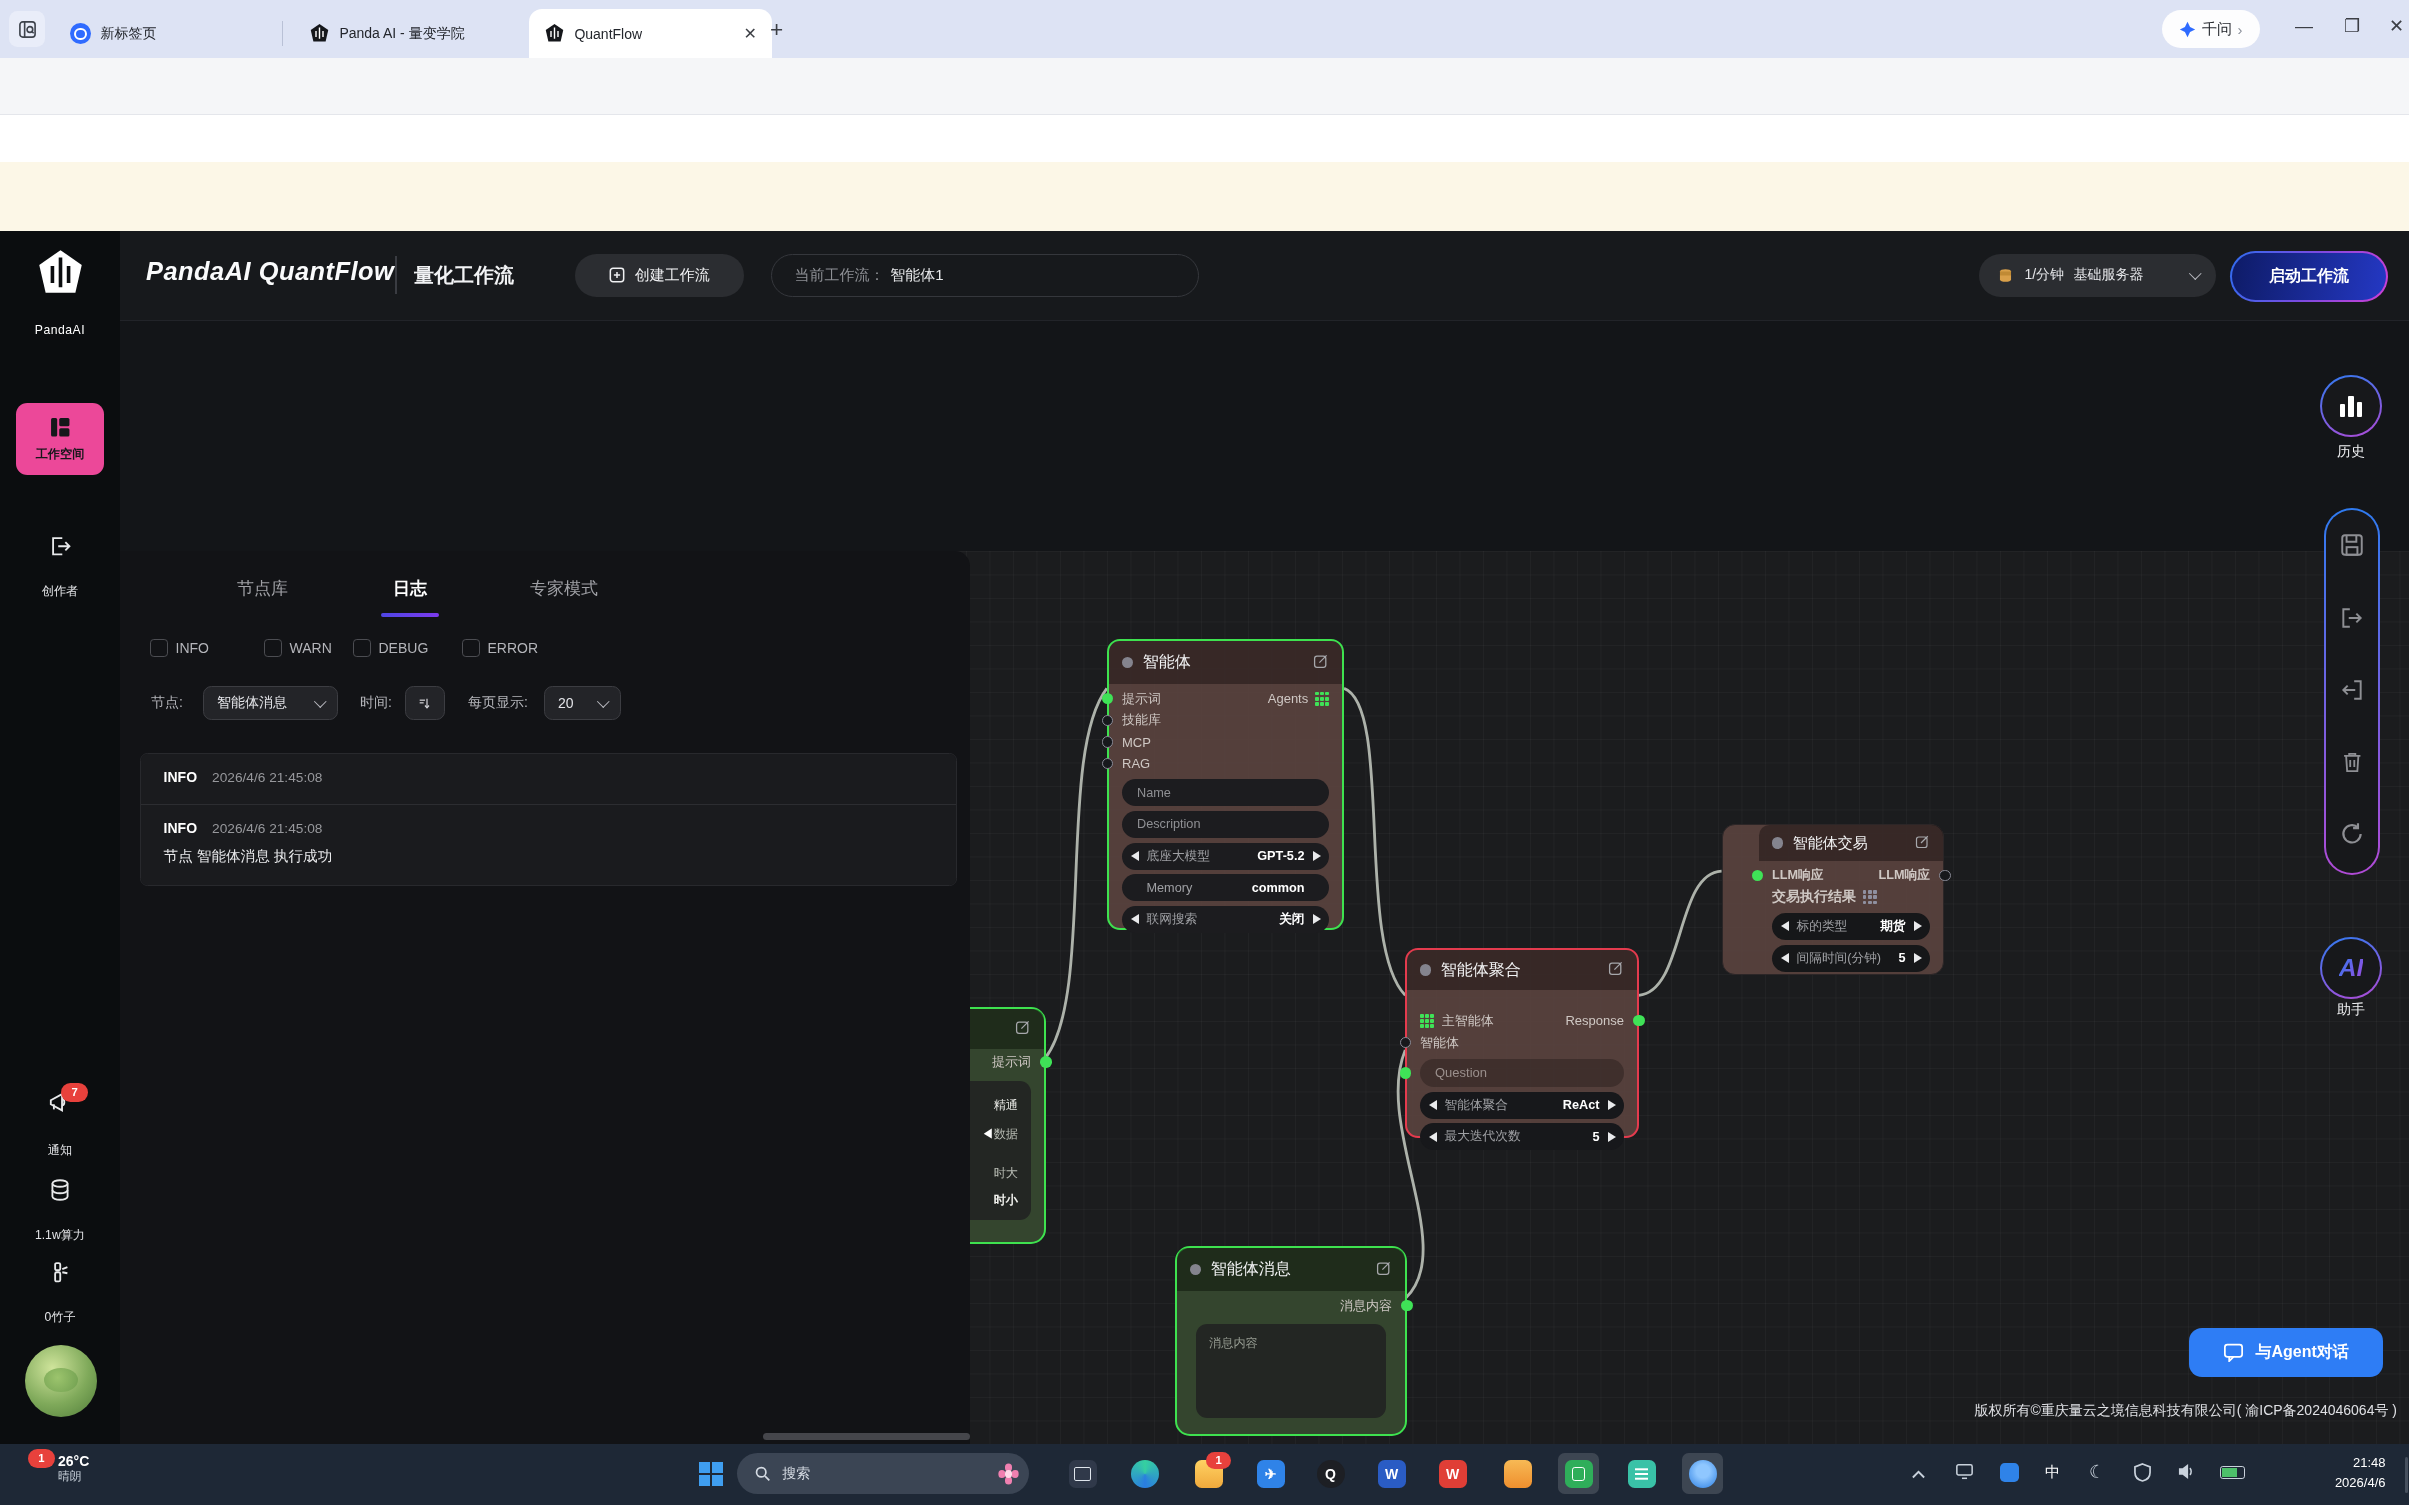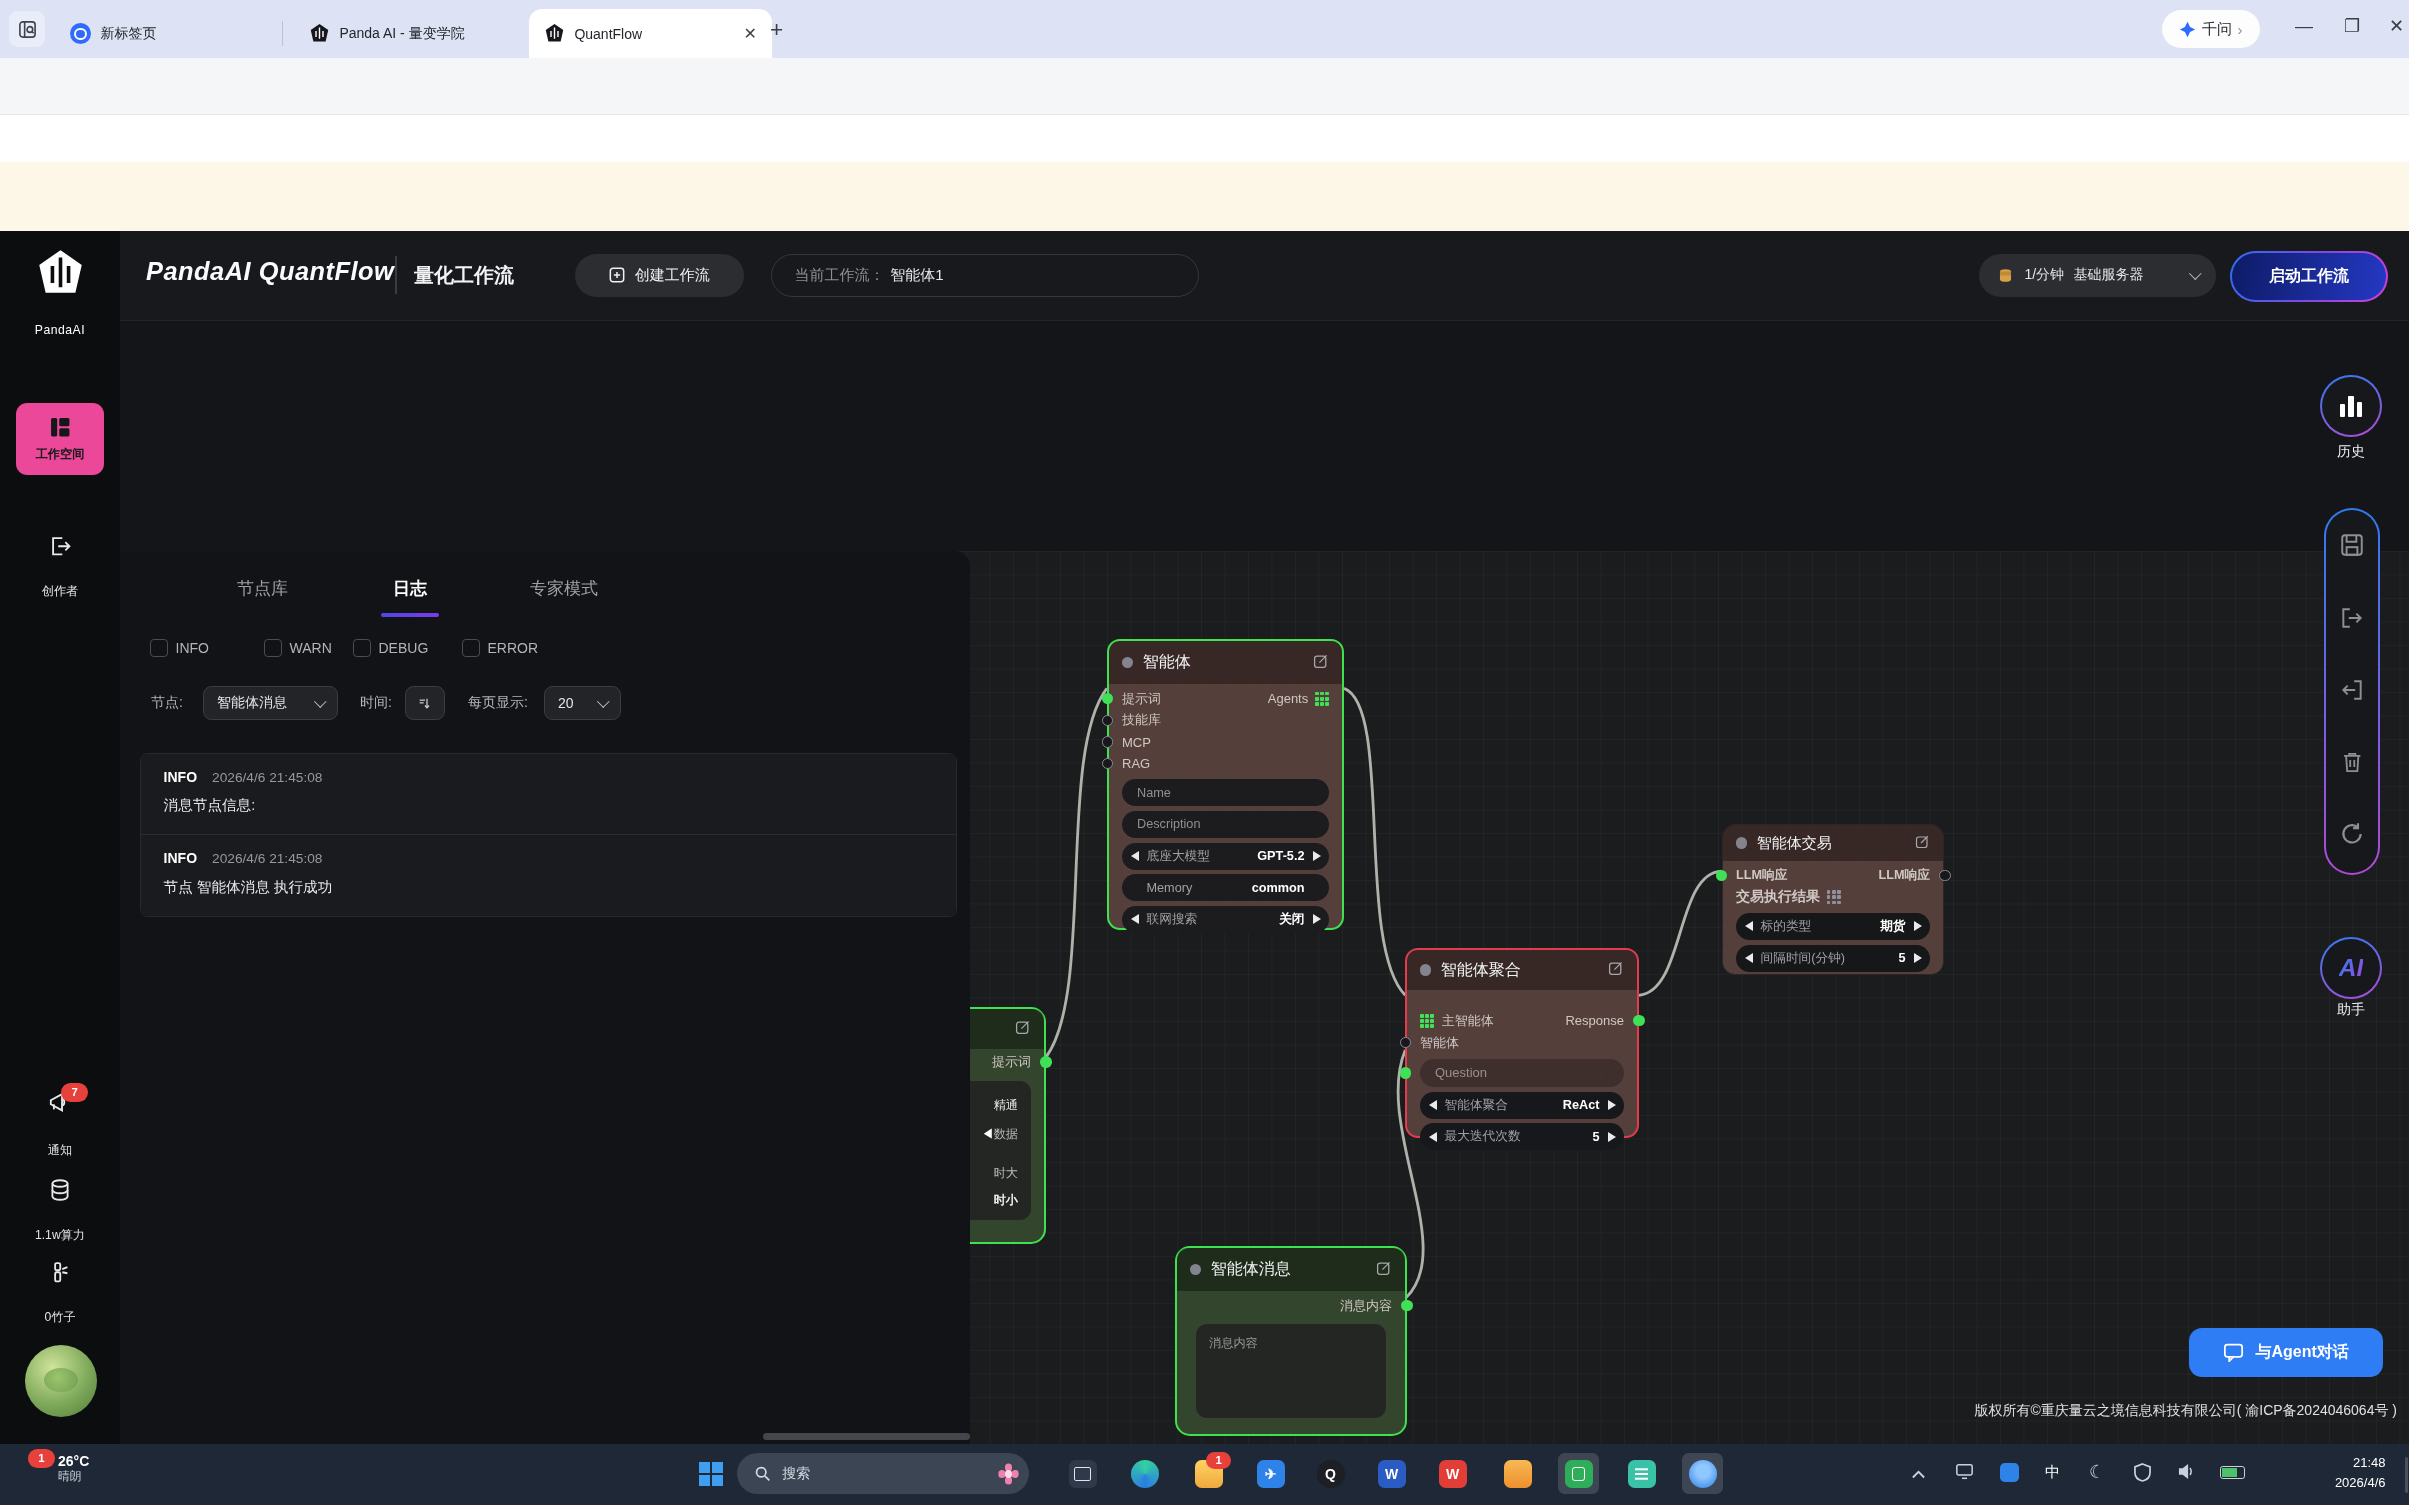--- a/index.html
+++ b/index.html
@@ -63,21 +63,21 @@
   
   .canvas{left:120px;top:320px;width:2290px;height:1124px;background:#1b1c1e;
     background-image:linear-gradient(rgba(255,255,255,.03) 0.9px,transparent 0.9px),
       linear-gradient(90deg,rgba(255,255,255,.03) 0.9px,transparent 0.9px);
     background-size:23.5px 23.5px;}
   .edges{position:absolute;left:0;top:0;z-index:2;}
   .node{position:absolute;z-index:3;border-radius:13px;background:rgba(88,66,62,.94);box-sizing:border-box;}
   .node.green{background:rgba(53,71,47,.96);}
   .node.sel-green{border:2.8px solid #3ee24f;}
   .node.sel-red{border:2.8px solid #e43b4e;}
-  .node.plain{border:0.9px solid #2c2627;}
+  .node.plain{border:0.9px solid #2c2627;padding-left:36px;}
   .nhead{height:43px;display:flex;align-items:center;gap:9.4px;padding:0 13px;
     background:rgba(20,14,14,.45);border-radius:10.4px 10.4px 0 0;color:#f2f3f4;font-size:16px;}
   .node.green .nhead{background:rgba(10,20,8,.5);}
   .ndot{width:11.3px;height:11.3px;border-radius:50%;background:#84848e;}
   .nedit{margin-left:auto;}
   .prow{position:relative;display:flex;align-items:center;height:21.7px;padding:0 13px;color:#cfc8c4;font-size:13px;}
   .dot{width:11.3px;height:11.3px;border-radius:50%;box-sizing:border-box;}
   .dot.green{background:#3fe257;}
   .dot.hollow{background:#17181c;border:1.9px solid #8a8b97;}
   .dot.edgeL{position:absolute;left:-7.5px;}
@@ -520,21 +520,20 @@
         <span>20</span>
         <span class="chev" style="margin-left:auto;"></span>
       </div>
 
       <div class="entries">
         <div class="entry">
           <div class="e-head">
             <span class="e-level">INFO</span>
             <span class="e-time">2026/4/6 21:45:08</span>
           </div>
-          <div class="e-msg">消息节点信息:</div>
         </div>
         <div class="entry">
           <div class="e-head">
             <span class="e-level">INFO</span>
             <span class="e-time">2026/4/6 21:45:08</span>
           </div>
           <div class="e-msg">节点 智能体消息 执行成功</div>
         </div>
       </div>
 

